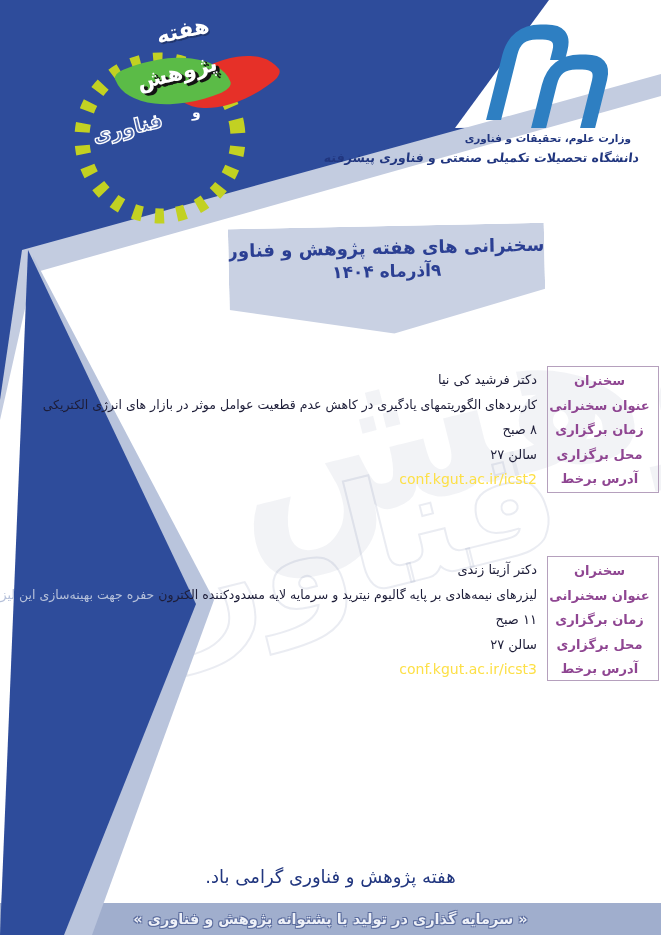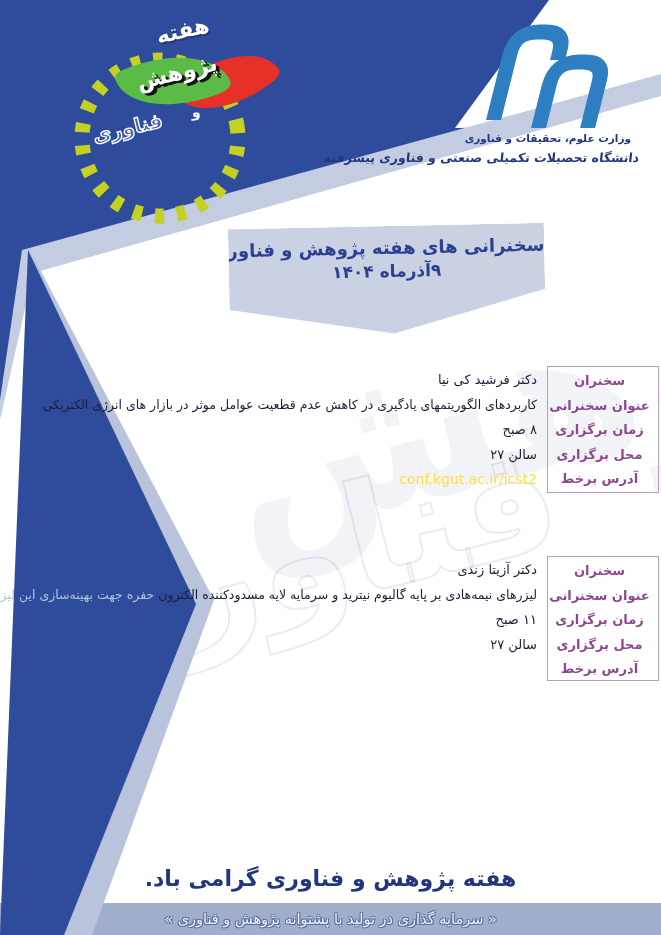--- a/index.html
+++ b/index.html
@@ -13,21 +13,21 @@
   .corner-white{background:#ffffff;clip-path:polygon(549px 0,661px 0,661px 125px,455px 128px);z-index:2;}
   
   .panel-gray{background:#c3cce0;clip-path:polygon(22px 250px,661px 74px,661px 935px,0 935px,0 400px);z-index:3;}
   .panel-white{background:#ffffff;clip-path:polygon(33px 273px,661px 96px,661px 935px,0 935px,0 420px);z-index:4;}
   
   .wm{position:absolute;font-weight:bold;white-space:nowrap;z-index:5;pointer-events:none;}
   .wm-research{left:215px;top:270px;font-size:200px;color:rgba(25,35,90,0.055);transform:rotate(-14deg);}
   .wm-tech{left:30px;top:470px;font-size:150px;color:rgba(255,255,255,0);-webkit-text-stroke:2px rgba(50,70,130,0.10);transform:rotate(-14deg);}
   
   .footer-bar{position:absolute;left:0;right:0;top:903px;height:32px;background:#a0aecd;z-index:6;
-    text-align:center;line-height:32px;font-size:14.5px;font-weight:normal;color:#eef1f8;direction:rtl;
+    text-align:center;line-height:32px;font-size:14.5px;font-weight:bold;color:#eef1f8;direction:rtl;
     text-shadow:1px 1px 0 #5c6d9e,-1px -1px 0 #5c6d9e,1px -1px 0 #5c6d9e,-1px 1px 0 #5c6d9e;}
   
   .strip-light{background:#b9c4dc;clip-path:polygon(33px 256px,214px 600px,92px 935px,0 935px);z-index:7;}
   .tri-blue{background:#2e4c9b;clip-path:polygon(28px 250px,196px 604px,64px 935px,0 935px);z-index:8;}
   
   .week-logo{position:absolute;left:8px;top:8px;width:280px;height:235px;z-index:20;}
   .week-logo .abs{position:absolute;}
   .leaf{position:absolute;}
   .leaf-red{left:170px;top:46px;width:98px;height:56px;background:#e63028;border-radius:10% 90% 12% 90%;transform:rotate(-38deg);}
   .leaf-green{left:112px;top:44px;width:106px;height:58px;background:#5bbb47;border-radius:10% 90% 12% 90%;transform:rotate(-22deg);}
@@ -52,21 +52,21 @@
   .label-col{position:absolute;right:2px;top:0;bottom:0;width:112px;border:1px solid #b5a0bd;box-sizing:border-box;
     padding:2px 8px 0 1px;text-align:center;direction:rtl;}
   .label-col div{line-height:24.6px;font-size:13px;font-weight:bold;color:#8f4692;white-space:nowrap;}
   .vrow{position:absolute;right:124px;height:25px;line-height:25px;white-space:nowrap;direction:rtl;
     font-size:13px;font-weight:normal;color:#1d1d38;}
   .vrow.title{font-size:12.5px;}
   .vrow.url{direction:ltr;font-size:14px;color:#fde047;}
   .r1{top:1px;} .r2{top:26px;} .r3{top:51px;margin-left:8px;} .r4{top:76px;} .r5{top:101px;}
   .title-tail{color:#b6c1da;}
   
-  .footer-greeting{position:absolute;left:0;right:0;top:866px;text-align:center;font-size:22px;font-weight:bold;
+  .footer-greeting{position:absolute;left:0;right:0;top:866px;text-align:center;font-size:18px;font-weight:normal;
     color:#21367f;direction:rtl;z-index:21;}
 </style>
 </head>
 <body>
 
 <div class="canvas">
 
   <div class="layer corner-white"></div>
   <div class="layer panel-gray"></div>
   <div class="layer panel-white"></div>
@@ -136,17 +136,18 @@
       <div>محل برگزاری</div>
       <div>آدرس برخط</div>
     </div>
     <div class="vrow r1">دکتر آزیتا زندی</div>
     <div class="vrow r2 title">
       <span class="title-main">لیزرهای نیمه‌هادی بر پایه گالیوم نیترید و سرمایه لایه مسدودکننده الکترون</span>
       <span class="title-tail">حفره جهت بهینه‌سازی این لیزرها</span>
     </div>
     <div class="vrow r3">۱۱ صبح</div>
     <div class="vrow r4">سالن ۲۷</div>
+    <div class="vrow r5 url">conf.kgut.ac.ir/icst3</div>
   </div>
 
   <div class="footer-greeting">هفته پژوهش و فناوری گرامی باد.</div>
 
 </div>
 
 </body></html>

